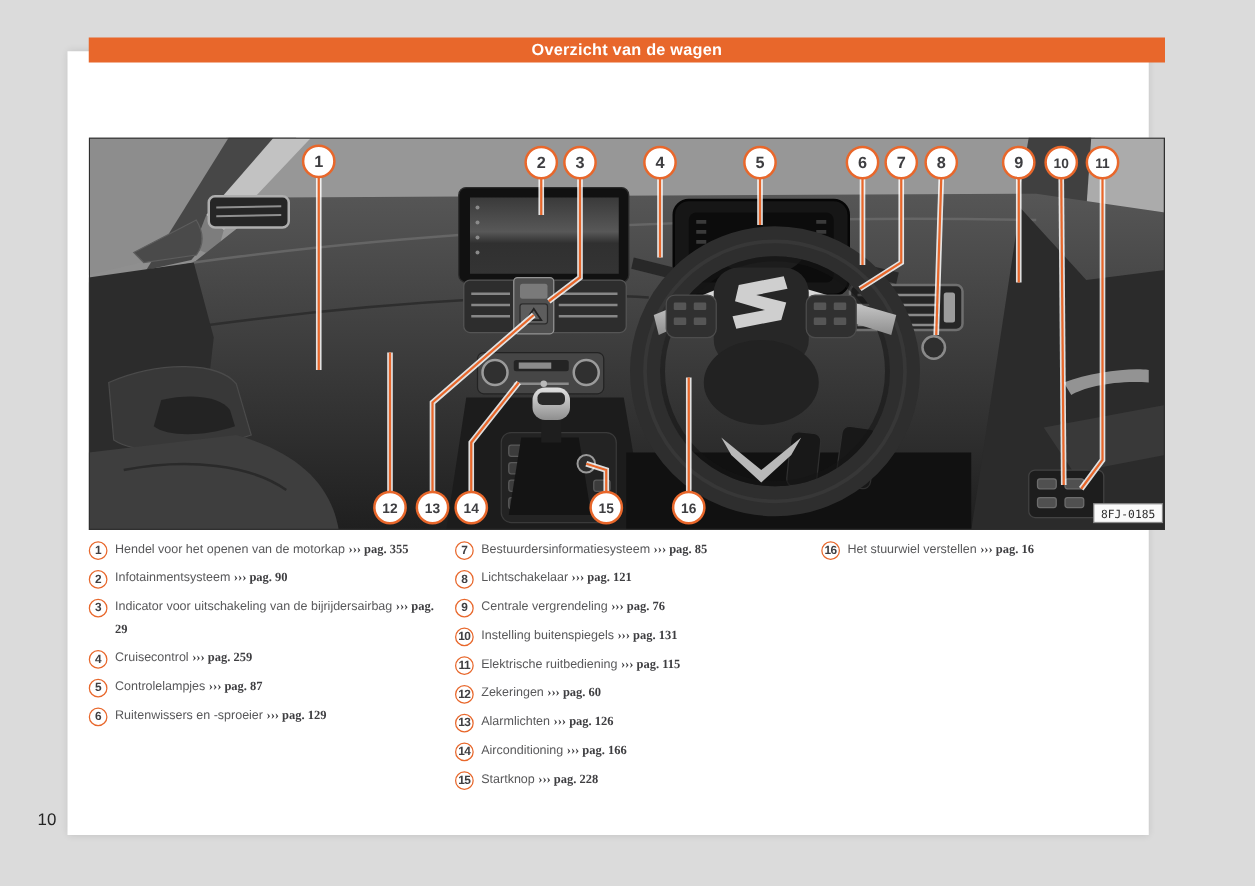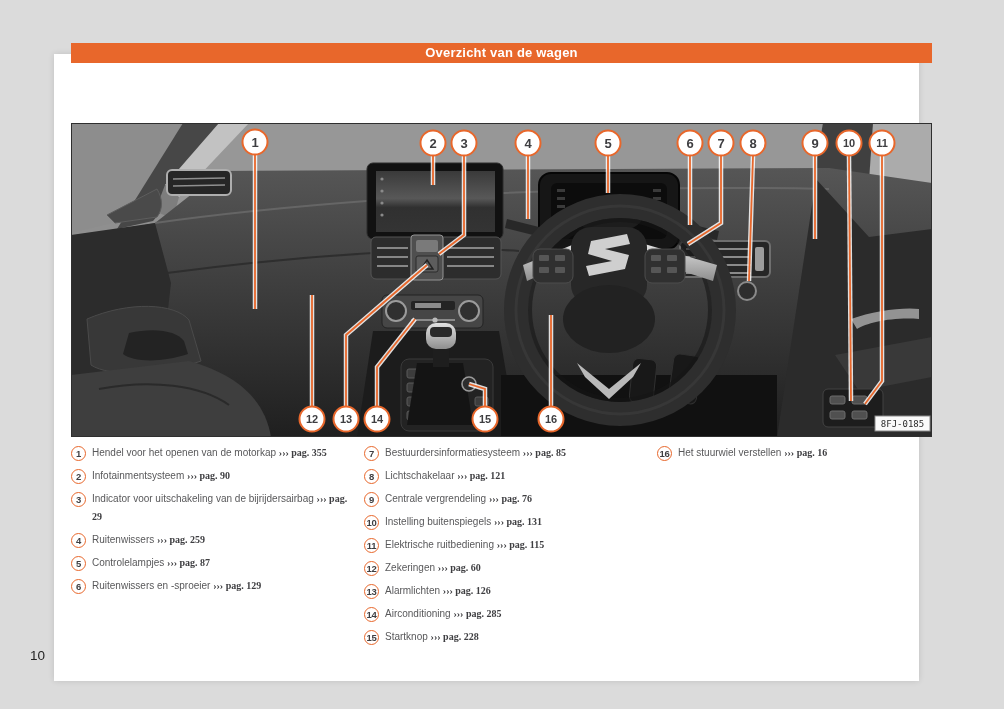--- a/index.html
+++ b/index.html
@@ -6,21 +6,21 @@
     --accent:#E8672B; --bg:#DBDBDB; --paper:#FFFFFF; --text:#58585A; --ref:#3E3E41;
   }
   *{box-sizing:border-box; margin:0; padding:0;}
   html,body{width:1004px; height:709px; overflow:hidden;}
   body{
     background:var(--bg);
     font-family:"Liberation Sans", sans-serif;
     position:relative;
   }
   .page{
-    position:absolute; left:54px; top:54px; width:865px; height:627px;
+    position:absolute; left:54px; top:41px; width:865px; height:627px;
     background:var(--paper);
     box-shadow:0 0 6px rgba(0,0,0,.12);
   }
   .chapter-bar{
     position:absolute; top:-11px; left:17px; width:861px; height:20px;
     background:var(--accent); color:#fff;
     font-size:13px; font-weight:700; text-align:center; line-height:20px;
     letter-spacing:.2px;
   }
   .page-title{
@@ -335,21 +335,21 @@
         </div>
         <div class="leg-item">
           <span class="badge">3</span>
           <div class="leg-text">
             <p><span>Indicator voor uitschakeling van de bijrij­dersairbag</span> <b class="ref">››› pag. 29</b></p>
           </div>
         </div>
         <div class="leg-item">
           <span class="badge">4</span>
           <div class="leg-text">
-            <p><span>Ruitenwissers</span> <b class="ref">››› pag. 259</b></p>
+            <p><span>Cruisecontrol</span> <b class="ref">››› pag. 259</b></p>
           </div>
         </div>
         <div class="leg-item">
           <span class="badge">5</span>
           <div class="leg-text">
             <p><span>Controlelampjes</span> <b class="ref">››› pag. 87</b></p>
           </div>
         </div>
         <div class="leg-item">
           <span class="badge">6</span>
@@ -397,21 +397,21 @@
         </div>
         <div class="leg-item">
           <span class="badge">13</span>
           <div class="leg-text">
             <p><span>Alarmlichten</span> <b class="ref">››› pag. 126</b></p>
           </div>
         </div>
         <div class="leg-item">
           <span class="badge">14</span>
           <div class="leg-text">
-            <p><span>Airconditioning</span> <b class="ref">››› pag. 285</b></p>
+            <p><span>Airconditioning</span> <b class="ref">››› pag. 166</b></p>
           </div>
         </div>
         <div class="leg-item">
           <span class="badge">15</span>
           <div class="leg-text">
             <p><span>Startknop</span> <b class="ref">››› pag. 228</b></p>
           </div>
         </div>
       </div>
       <div class="leg-col">

